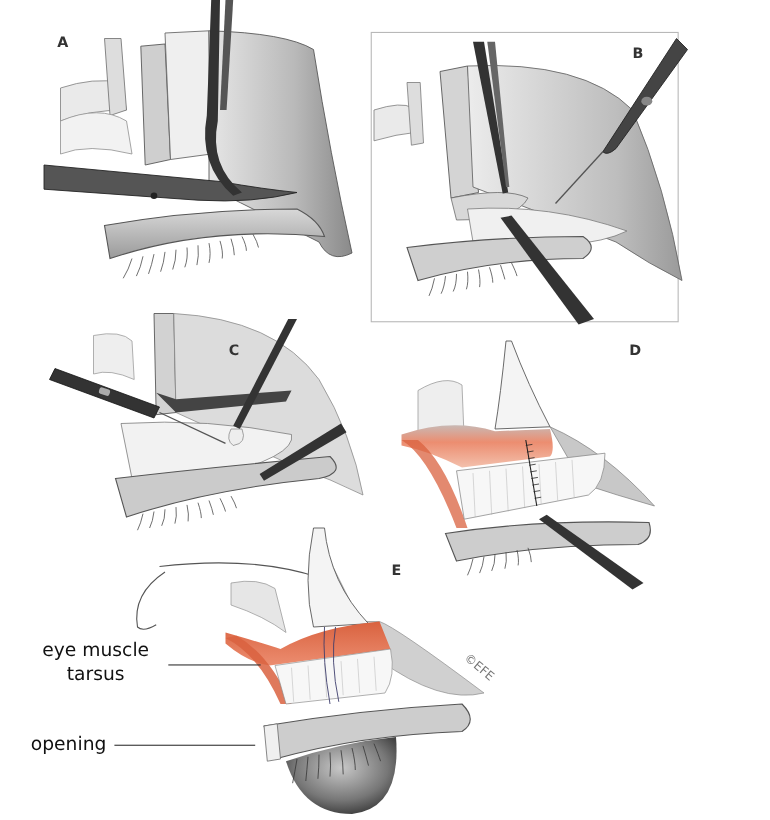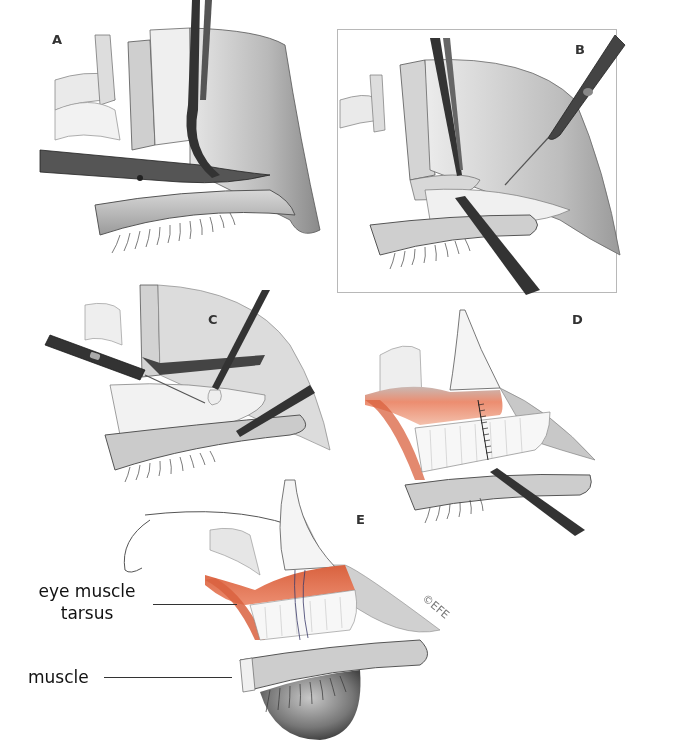--- a/index.html
+++ b/index.html
@@ -241,14 +241,14 @@
   <div class="panel-label" style="left:256px;top:42px;">E</div>
   <div class="copyright" style="left:320px;top:130px;">©EFE</div>
 </div>
 
 <div class="annot" style="left:22px;top:580px;width:130px;">
   <div>eye muscle</div>
   <div>tarsus</div>
 </div>
 <div class="leader" style="left:153px;top:604px;width:84px;"></div>
 
-<div class="annot" style="left:28px;top:666px;width:58px;text-align:left;">muscle</div>
+<div class="annot" style="left:28px;top:666px;width:58px;text-align:left;">opening</div>
 <div class="leader" style="left:104px;top:677px;width:128px;"></div>
 
 </body></html>

